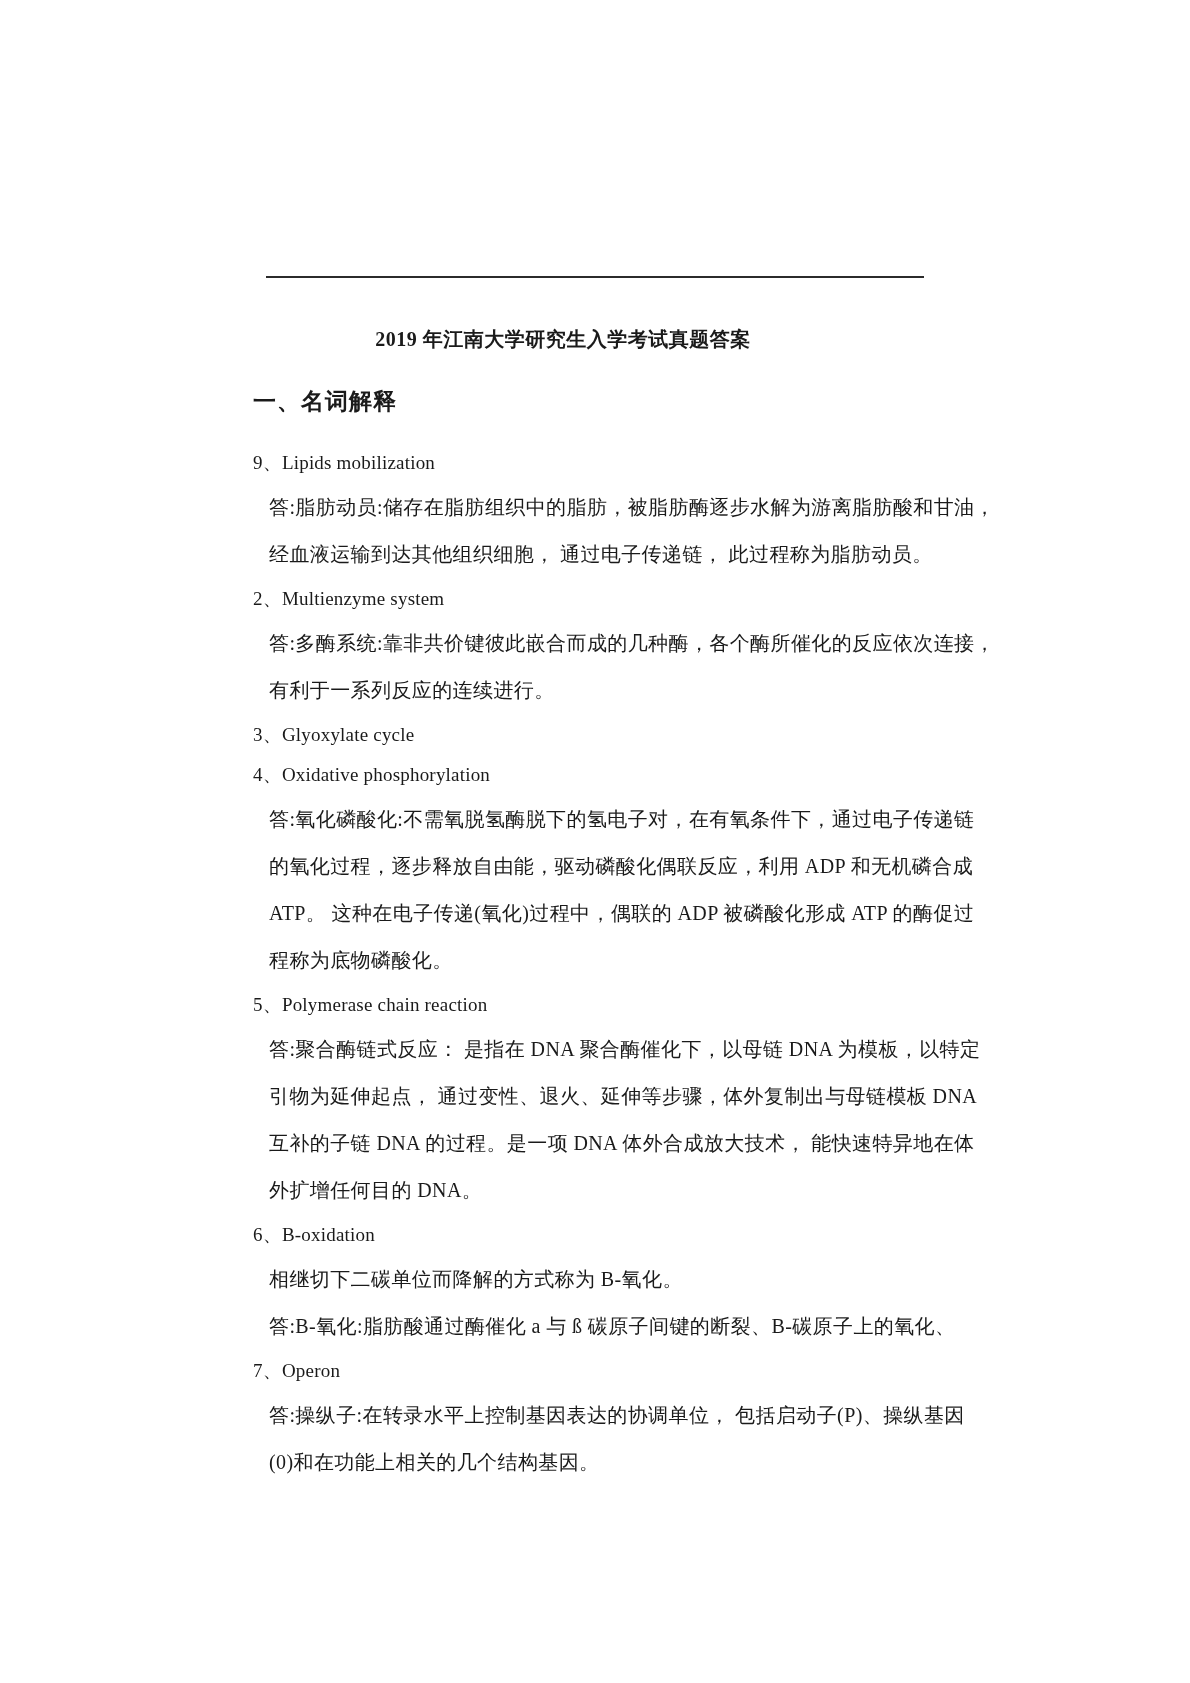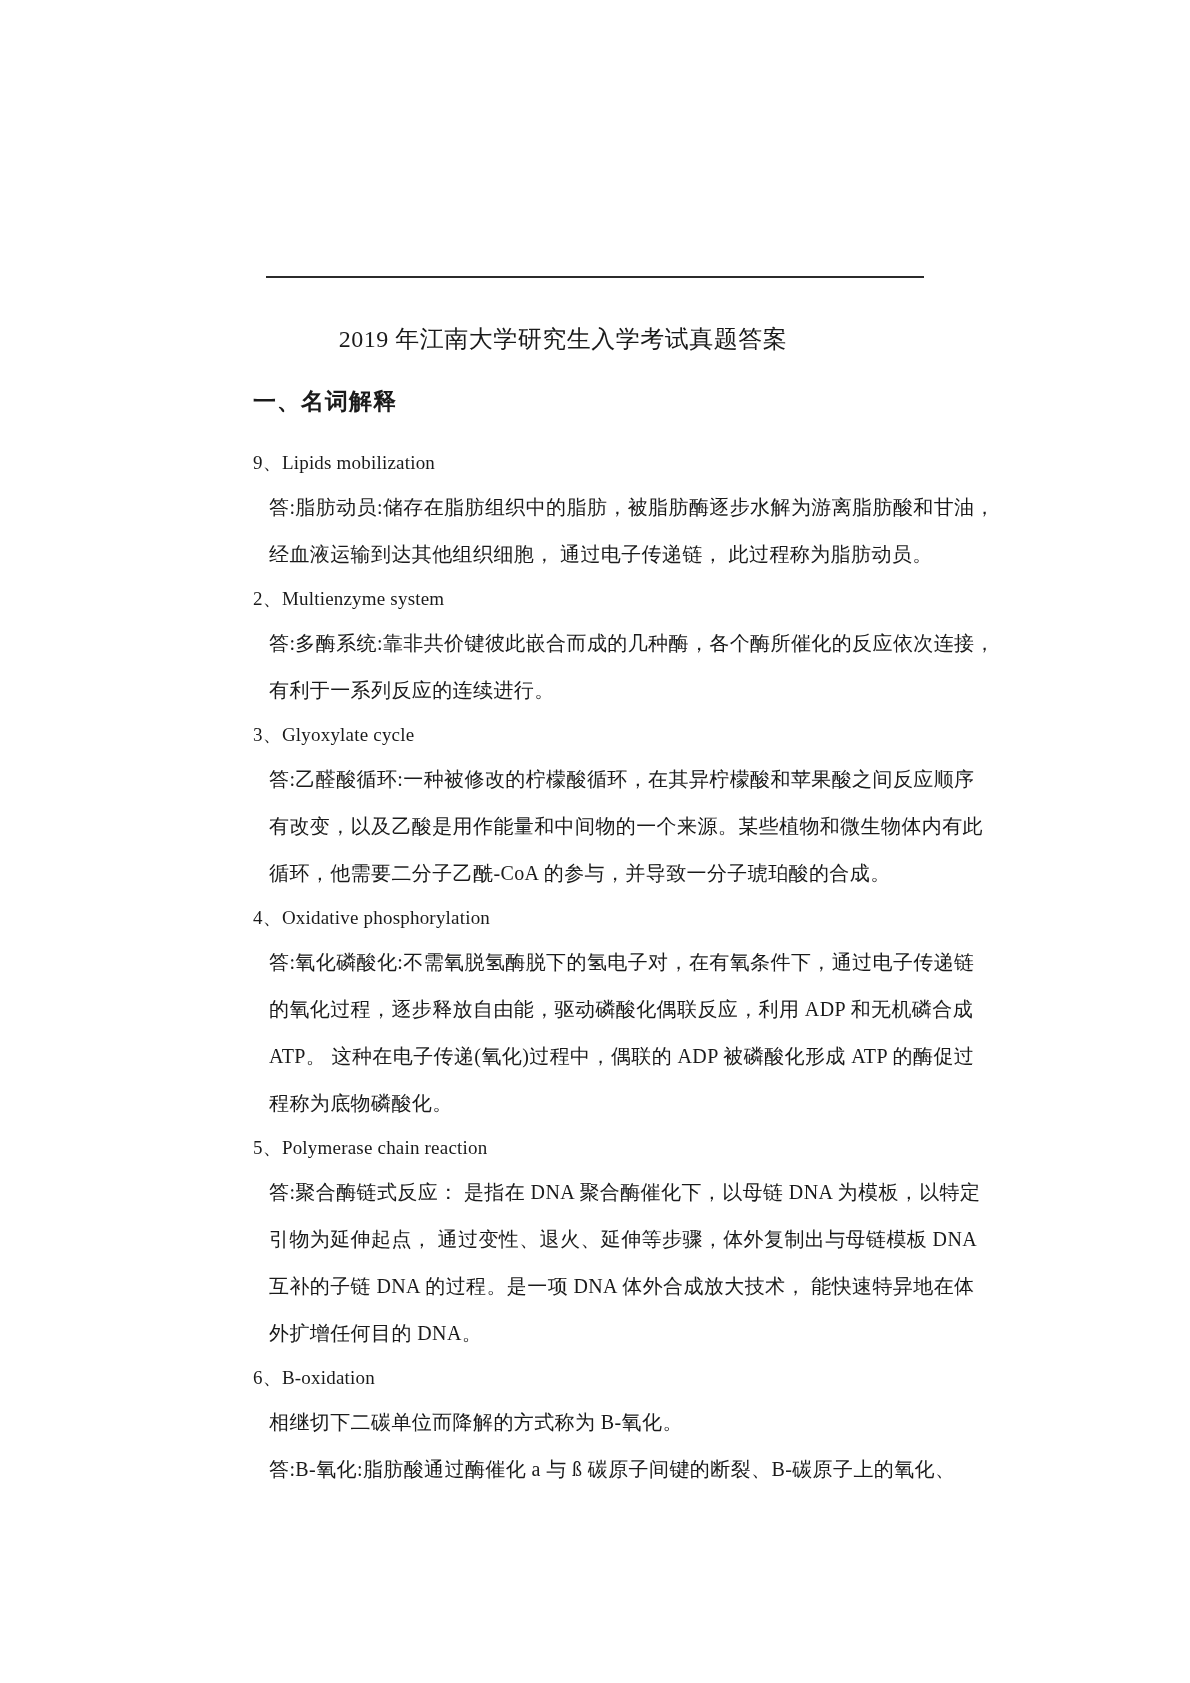--- a/index.html
+++ b/index.html
@@ -17,23 +17,23 @@
   .header-rule {
     width: 658px;
     height: 2px;
     background: #2b2b2b;
     margin: 276px auto 0 auto;
   }
   .page-title {
     width: 620px;
     margin: 47px 0 0 253px;
     text-align: center;
-    font-size: 24px;
+    font-size: 20px;
     line-height: 28px;
-    font-weight: normal;
+    font-weight: bold;
     letter-spacing: 0.5px;
   }
   .section-heading {
     margin: 34px 0 33px 253px;
     font-size: 23px;
     line-height: 30px;
     font-weight: bold;
     letter-spacing: 1px;
     font-family: Liberation Serif, serif;
   }
@@ -77,25 +77,20 @@
   <article class="item">
     <p class="term">2、Multienzyme system</p>
     <div class="answer">
           <p>答:多酶系统:靠非共价键彼此嵌合而成的几种酶，各个酶所催化的反应依次连接，</p>
           <p>有利于一系列反应的连续进行。</p>
         </div>
   </article>
 
   <article class="item">
     <p class="term">3、Glyoxylate cycle</p>
-    <div class="answer">
-          <p>答:乙醛酸循环:一种被修改的柠檬酸循环，在其异柠檬酸和苹果酸之间反应顺序</p>
-          <p>有改变，以及乙酸是用作能量和中间物的一个来源。某些植物和微生物体内有此</p>
-          <p>循环，他需要二分子乙酰-CoA 的参与，并导致一分子琥珀酸的合成。</p>
-        </div>
   </article>
 
   <article class="item">
     <p class="term">4、Oxidative phosphorylation</p>
     <div class="answer">
           <p>答:氧化磷酸化:不需氧脱氢酶脱下的氢电子对，在有氧条件下，通过电子传递链</p>
           <p>的氧化过程，逐步释放自由能，驱动磷酸化偶联反应，利用 ADP 和无机磷合成</p>
           <p>ATP。 这种在电子传递(氧化)过程中，偶联的 ADP 被磷酸化形成 ATP 的酶促过</p>
           <p>程称为底物磷酸化。</p>
         </div>
@@ -112,14 +107,21 @@
   </article>
 
   <article class="item">
     <p class="term">6、B-oxidation</p>
     <div class="answer">
           <p>相继切下二碳单位而降解的方式称为 B-氧化。</p>
           <p>答:B-氧化:脂肪酸通过酶催化 a 与 ß 碳原子间键的断裂、B-碳原子上的氧化、</p>
         </div>
   </article>
 
+  <article class="item">
+    <p class="term">7、Operon</p>
+    <div class="answer">
+          <p>答:操纵子:在转录水平上控制基因表达的协调单位， 包括启动子(P)、操纵基因</p>
+          <p>(0)和在功能上相关的几个结构基因。</p>
+        </div>
+  </article>
 </section>
 </main>
 
 </body></html>

